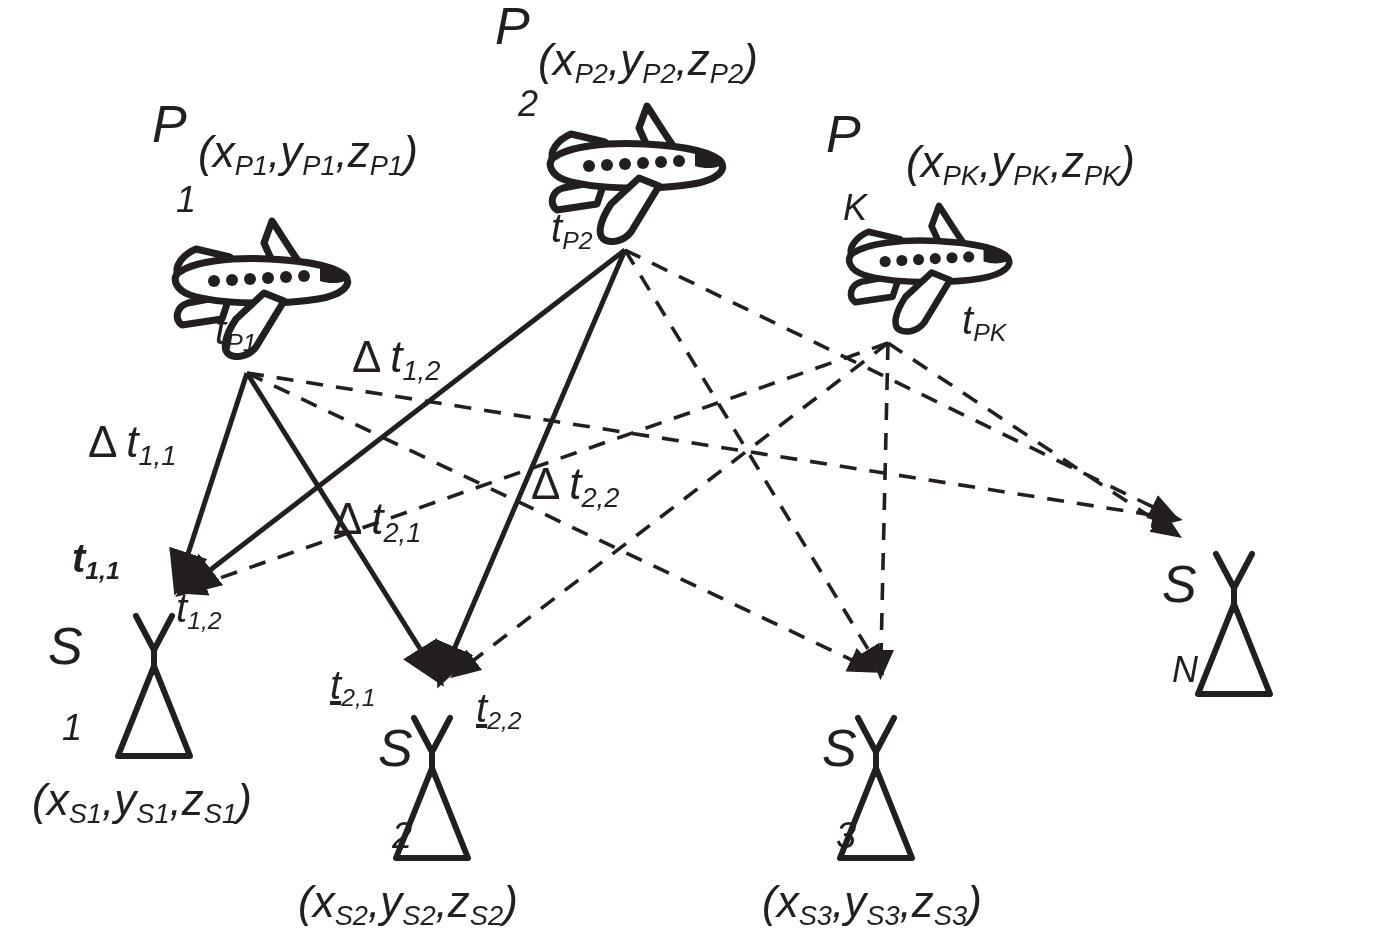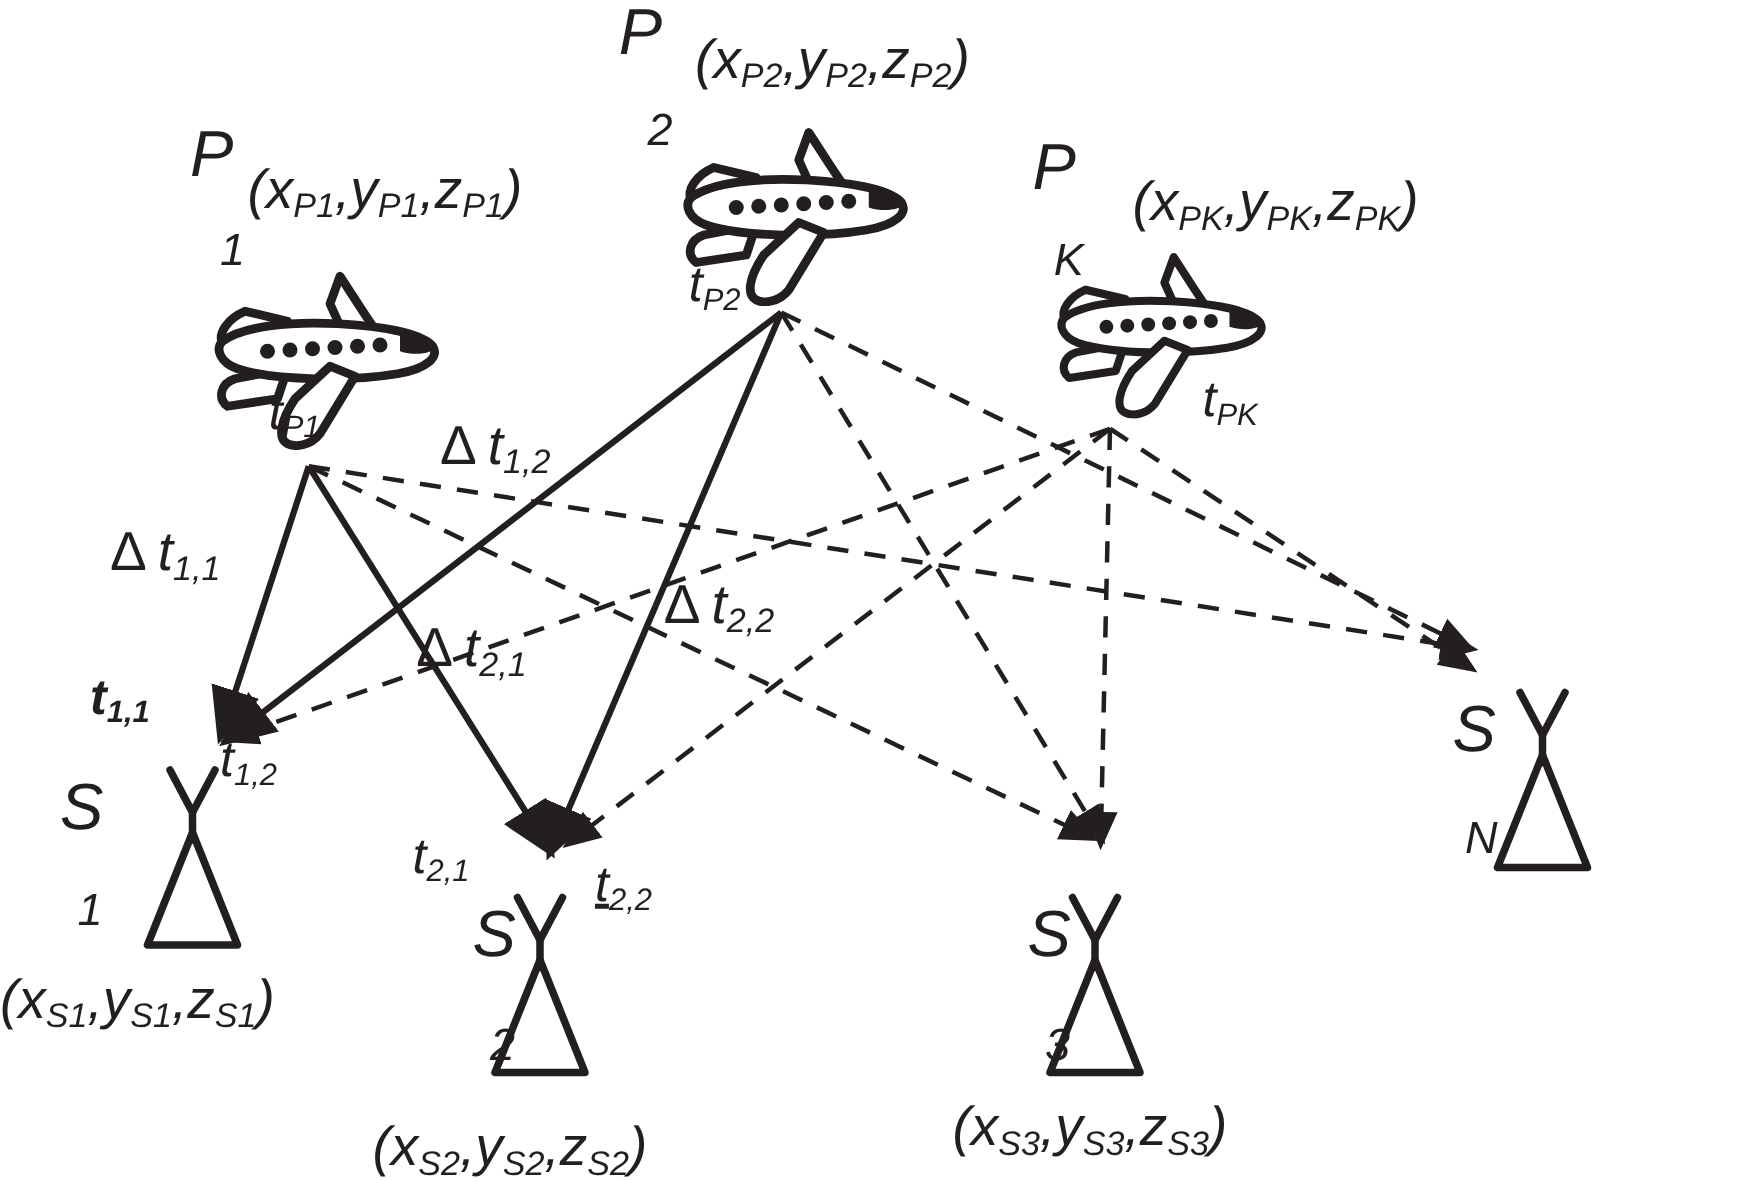--- a/index.html
+++ b/index.html
@@ -148,64 +148,64 @@
   <div class="lbl idx" style="left:176px;top:182px;">1</div>
   <div class="lbl coord" style="left:198px;top:130px;">
     <span>(</span><span>x</span><sub>P1</sub><span>,</span><span>y</span><sub>P1</sub><span>,</span><span>z</span><sub>P1</sub><span>)</span>
   </div>
   <div class="lbl tlab" style="left:215px;top:310px;">
     <span>t</span><sub>P1</sub>
   </div>
 
   <div class="lbl big" style="left:495px;top:0px;">P</div>
   <div class="lbl idx" style="left:518px;top:86px;">2</div>
-  <div class="lbl coord" style="left:538px;top:26px;margin-left:18px;">
+  <div class="lbl coord" style="left:538px;top:38px;">
     <span>(</span><span>x</span><sub>P2</sub><span>,</span><span>y</span><sub>P2</sub><span>,</span><span>z</span><sub>P2</sub><span>)</span>
   </div>
   <div class="lbl tlab" style="left:551px;top:208px;">
     <span>t</span><sub>P2</sub>
   </div>
 
   <div class="lbl big" style="left:826px;top:108px;">P</div>
   <div class="lbl idx" style="left:843px;top:190px;">K</div>
   <div class="lbl coord" style="left:862px;top:140px;margin-left:44px;">
     <span>(</span><span>x</span><sub>PK</sub><span>,</span><span>y</span><sub>PK</sub><span>,</span><span>z</span><sub>PK</sub><span>)</span>
   </div>
   <div class="lbl tlab" style="left:962px;top:300px;">
     <span>t</span><sub>PK</sub>
   </div>
 
   <div class="lbl big" style="left:48px;top:620px;">S</div>
   <div class="lbl idx" style="left:62px;top:710px;">1</div>
-  <div class="lbl coord" style="left:0px;top:778px;">
+  <div class="lbl coord" style="left:0px;top:778px;padding-left:32px;">
     <span>(</span><span>x</span><sub>S1</sub><span>,</span><span>y</span><sub>S1</sub><span>,</span><span>z</span><sub>S1</sub><span>)</span>
   </div>
 
   <div class="lbl big" style="left:378px;top:722px;">S</div>
   <div class="lbl idx" style="left:392px;top:818px;">2</div>
-  <div class="lbl coord" style="left:298px;top:880px;margin-top:16px;">
+  <div class="lbl coord" style="left:298px;top:880px;">
     <span>(</span><span>x</span><sub>S2</sub><span>,</span><span>y</span><sub>S2</sub><span>,</span><span>z</span><sub>S2</sub><span>)</span>
   </div>
 
   <div class="lbl big" style="left:822px;top:722px;">S</div>
   <div class="lbl idx" style="left:836px;top:818px;">3</div>
   <div class="lbl coord" style="left:762px;top:880px;">
     <span>(</span><span>x</span><sub>S3</sub><span>,</span><span>y</span><sub>S3</sub><span>,</span><span>z</span><sub>S3</sub><span>)</span>
   </div>
 
   <div class="lbl big" style="left:1162px;top:558px;">S</div>
   <div class="lbl idx" style="left:1172px;top:652px;">N</div>
 
   <div class="lbl tlab" style="left:72px;top:538px;font-weight:bold;">
     <span>t</span><sub>1,1</sub>
   </div>
   <div class="lbl tlab" style="left:176px;top:588px;">
     <span>t</span><sub>1,2</sub>
   </div>
-  <div class="lbl tlab" style="left:330px;top:665px;">
+  <div class="lbl tlab" style="left:330px;top:665px;text-decoration:underline;">
     <span>t</span><sub>2,1</sub>
   </div>
   <div class="lbl tlab" style="left:476px;top:688px;text-decoration:underline;">
     <span>t</span><sub>2,2</sub>
   </div>
 
   <div class="lbl dlab" style="left:88px;top:420px;text-align:center;">
     <span class="nostyle">Δ</span><span> </span><span>t</span><sub>1,1</sub>
   </div>
   <div class="lbl dlab" style="left:352px;top:335px;">

